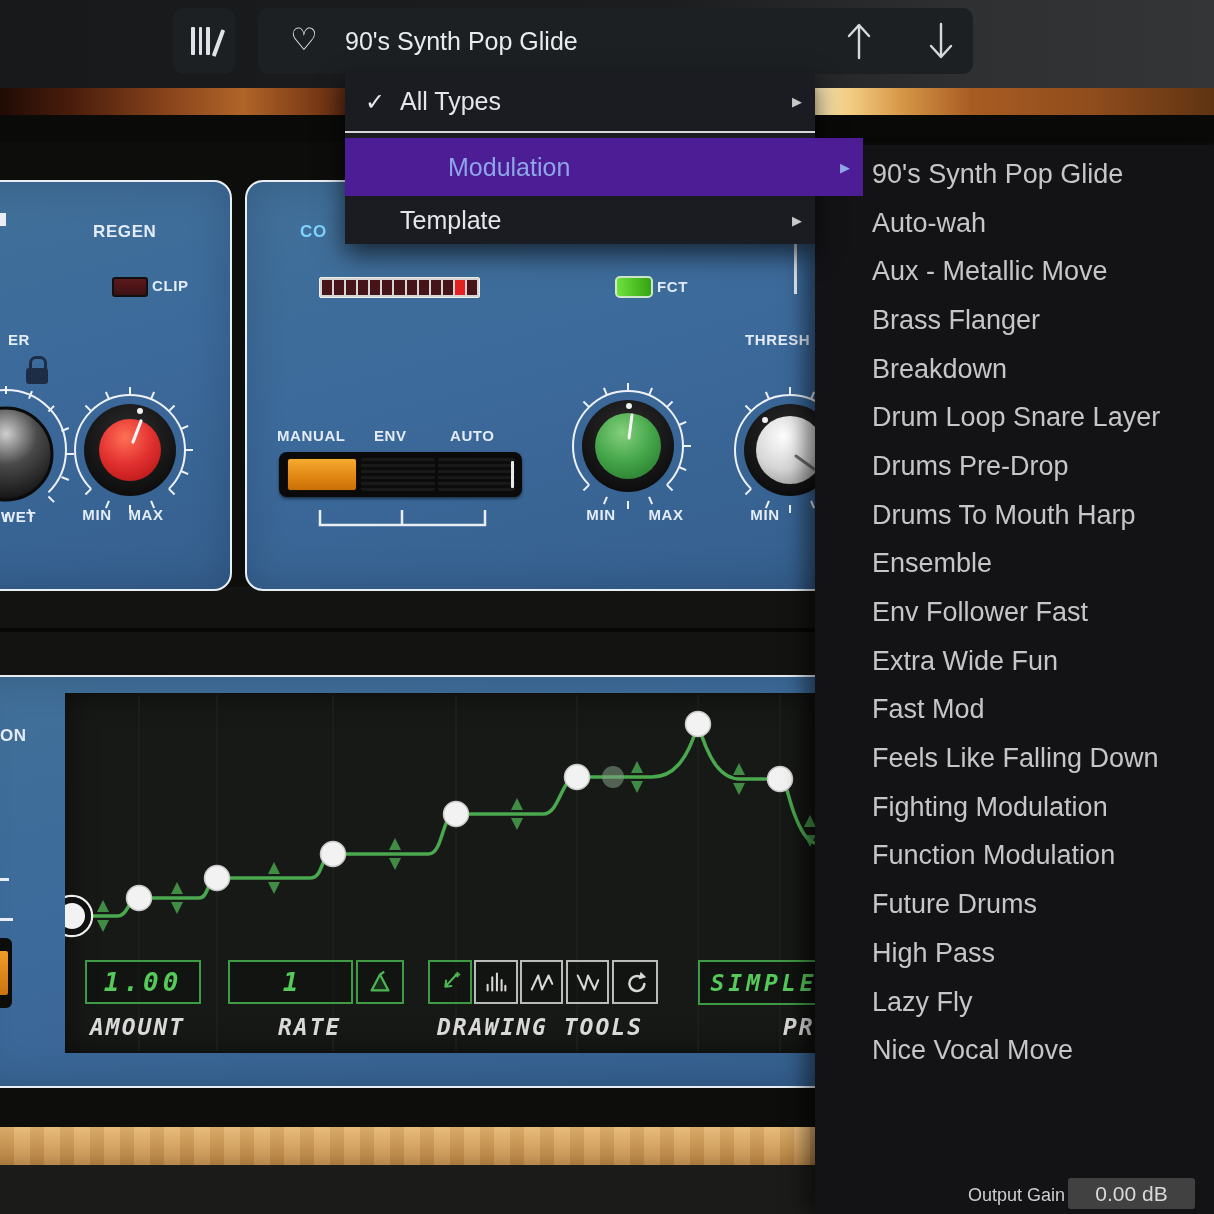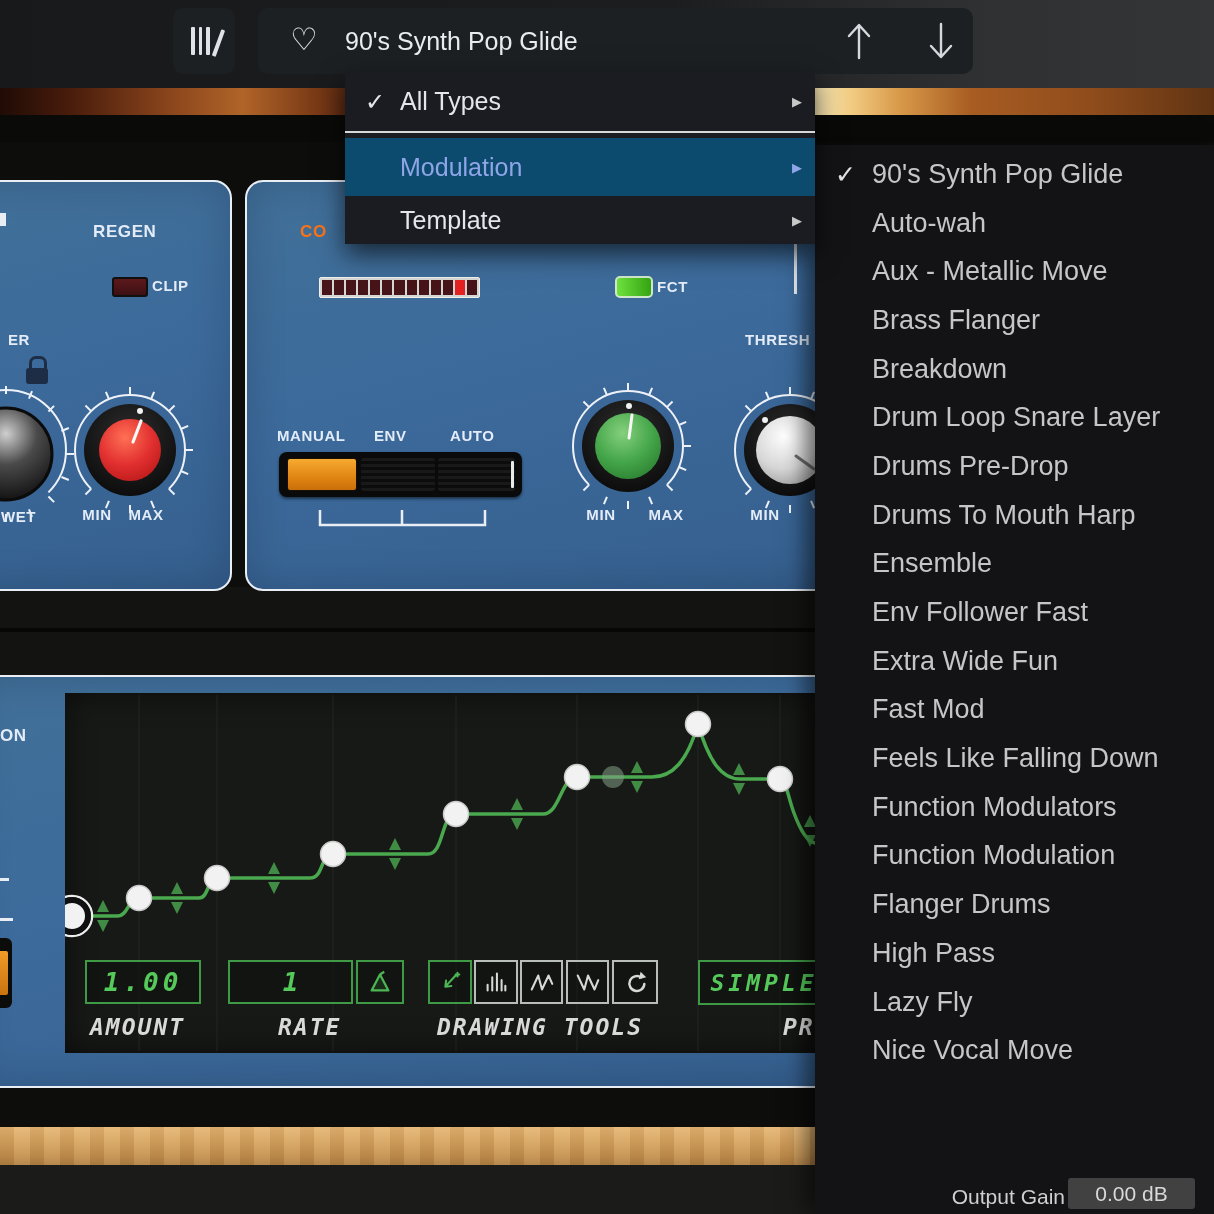--- a/index.html
+++ b/index.html
@@ -78,31 +78,31 @@
   .edge-frag{background:#e9eef5;}
   #edge-btn{left:-18px;top:938px;width:30px;height:70px;background:#0c0c0b;border-radius:6px;}
   #edge-btn .inner{position:absolute;left:16px;top:13px;width:10px;height:44px;background:linear-gradient(180deg,#f09c28,#c97410);border-radius:2px;}
 
   
   #type-menu{left:345px;top:72px;width:470px;height:172px;background:#1a1c21;
              box-shadow:0 10px 24px rgba(0,0,0,.65);z-index:40;}
   .menu-row{position:absolute;left:0;width:470px;display:flex;align-items:center;color:#e4e6e9;font-size:25px;}
   .menu-check{width:35px;margin-left:20px;font-size:24px;}
   .menu-arrow{position:absolute;right:13px;font-size:13px;color:#c8c8c8;}
-  #row-modulation{background:#0c4a6e;color:var(--accent-menu-blue,#8ea6e8);}
+  #row-modulation{background:#4c1d95;color:var(--accent-menu-blue,#8ea6e8);padding-left:48px;}
   #row-modulation .menu-arrow{color:var(--accent-menu-blue,#8ea6e8);}
   #menu-sep{position:absolute;left:0;top:59px;width:470px;height:2px;background:#d8d8d8;}
 
   
   #preset-panel{left:815px;top:145px;width:399px;height:1069px;background:#131316;
                 box-shadow:-10px 0 20px rgba(0,0,0,.5);z-index:30;}
   #preset-list{position:absolute;left:0;top:5px;width:399px;}
   .preset-row{height:48.7px;display:flex;align-items:center;color:#c6c6c8;font-size:27px;white-space:nowrap;}
   .row-check{width:37px;margin-left:20px;color:#e2e2e2;font-size:25px;flex:none;}
-  #gain-label{position:absolute;left:100px;top:1040px;width:150px;text-align:right;color:#cfcfcf;font-size:21px;}
+  #gain-label{position:absolute;left:100px;top:1040px;width:150px;text-align:right;color:#cfcfcf;font-size:18px;}
   #gain-box{position:absolute;left:253px;top:1033px;width:127px;height:31px;background:#414141;border-radius:3px;
             color:#d9d9d9;font-size:21px;display:flex;align-items:center;justify-content:center;}
 </style>
 </head>
 <body>
 
 <div id="stage">
 
   <div class="abs" id="top-strip"></div>
   <div class="abs" id="copper-strip"></div>
@@ -201,21 +201,21 @@
       </g>
     <circle cx="66" cy="66" r="46" fill="url(#gdark)"></circle>
     <circle cx="66" cy="66" r="31" fill="url(#gred)"></circle>
     <line x1="69" y1="58" x2="77" y2="37" stroke="#f7f7f7" stroke-width="3.2" stroke-linecap="round"></line>
     <circle cx="76" cy="27" r="3" fill="#f2f2f2"></circle>
   </svg>
   <div class="abs plabel" style="left:77px;top:506px;width:40px;text-align:center;">MIN</div>
   <div class="abs plabel" style="left:126px;top:506px;width:40px;text-align:center;">MAX</div>
 
   <div class="abs panel" id="panel-comp"></div>
-  <div class="abs plabel" style="left:300px;top:222px;font-size:17px;color:#f97316;">CO</div>
+  <div class="abs plabel" style="left:300px;top:222px;font-size:17px;color:#7dd3fc;">CO</div>
   <div class="abs" id="meter">
       <span class="meter-cell"></span>
       <span class="meter-cell"></span>
       <span class="meter-cell"></span>
       <span class="meter-cell"></span>
       <span class="meter-cell"></span>
       <span class="meter-cell"></span>
       <span class="meter-cell"></span>
       <span class="meter-cell"></span>
       <span class="meter-cell"></span>
@@ -467,29 +467,29 @@
         <div class="preset-row">
           <span class="row-check"></span>
           <span>Fast Mod</span>
         </div>
         <div class="preset-row">
           <span class="row-check"></span>
           <span>Feels Like Falling Down</span>
         </div>
         <div class="preset-row">
           <span class="row-check"></span>
-          <span>Function Modulators</span>
+          <span>Fighting Modulation</span>
         </div>
         <div class="preset-row">
           <span class="row-check"></span>
           <span>Function Modulation</span>
         </div>
         <div class="preset-row">
           <span class="row-check"></span>
-          <span>Flanger Drums</span>
+          <span>Future Drums</span>
         </div>
         <div class="preset-row">
           <span class="row-check"></span>
           <span>High Pass</span>
         </div>
         <div class="preset-row">
           <span class="row-check"></span>
           <span>Lazy Fly</span>
         </div>
         <div class="preset-row">

